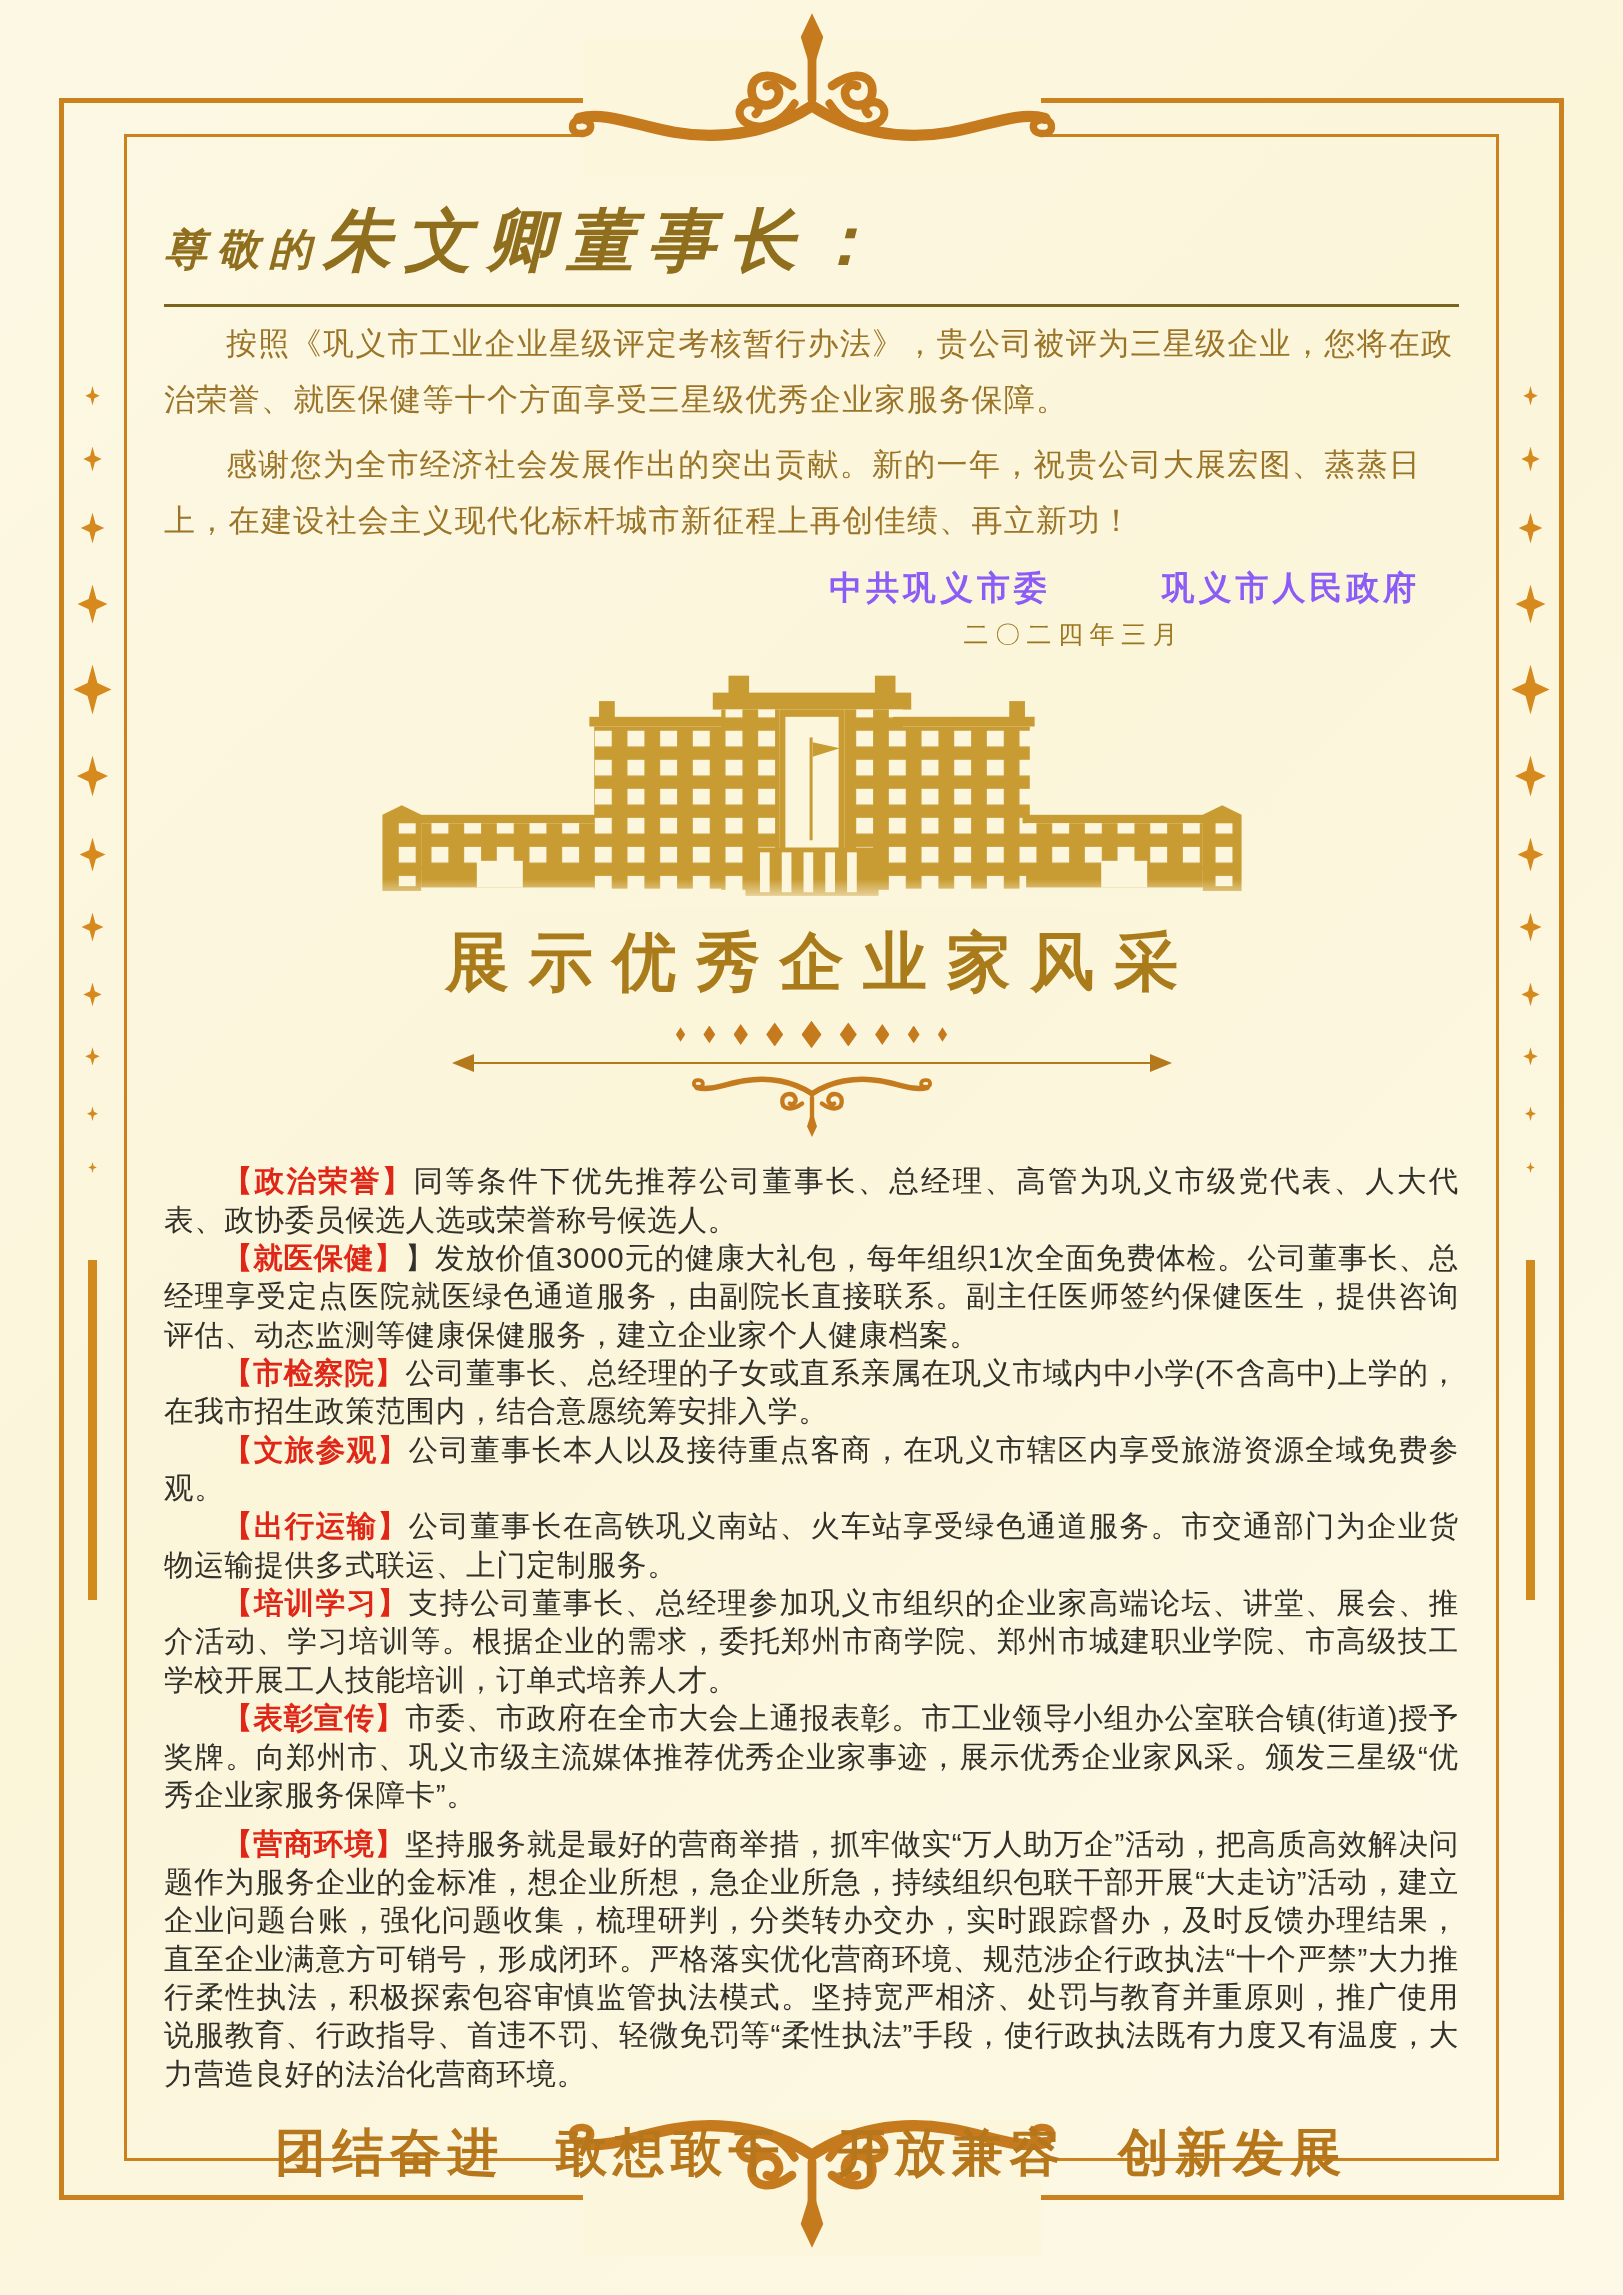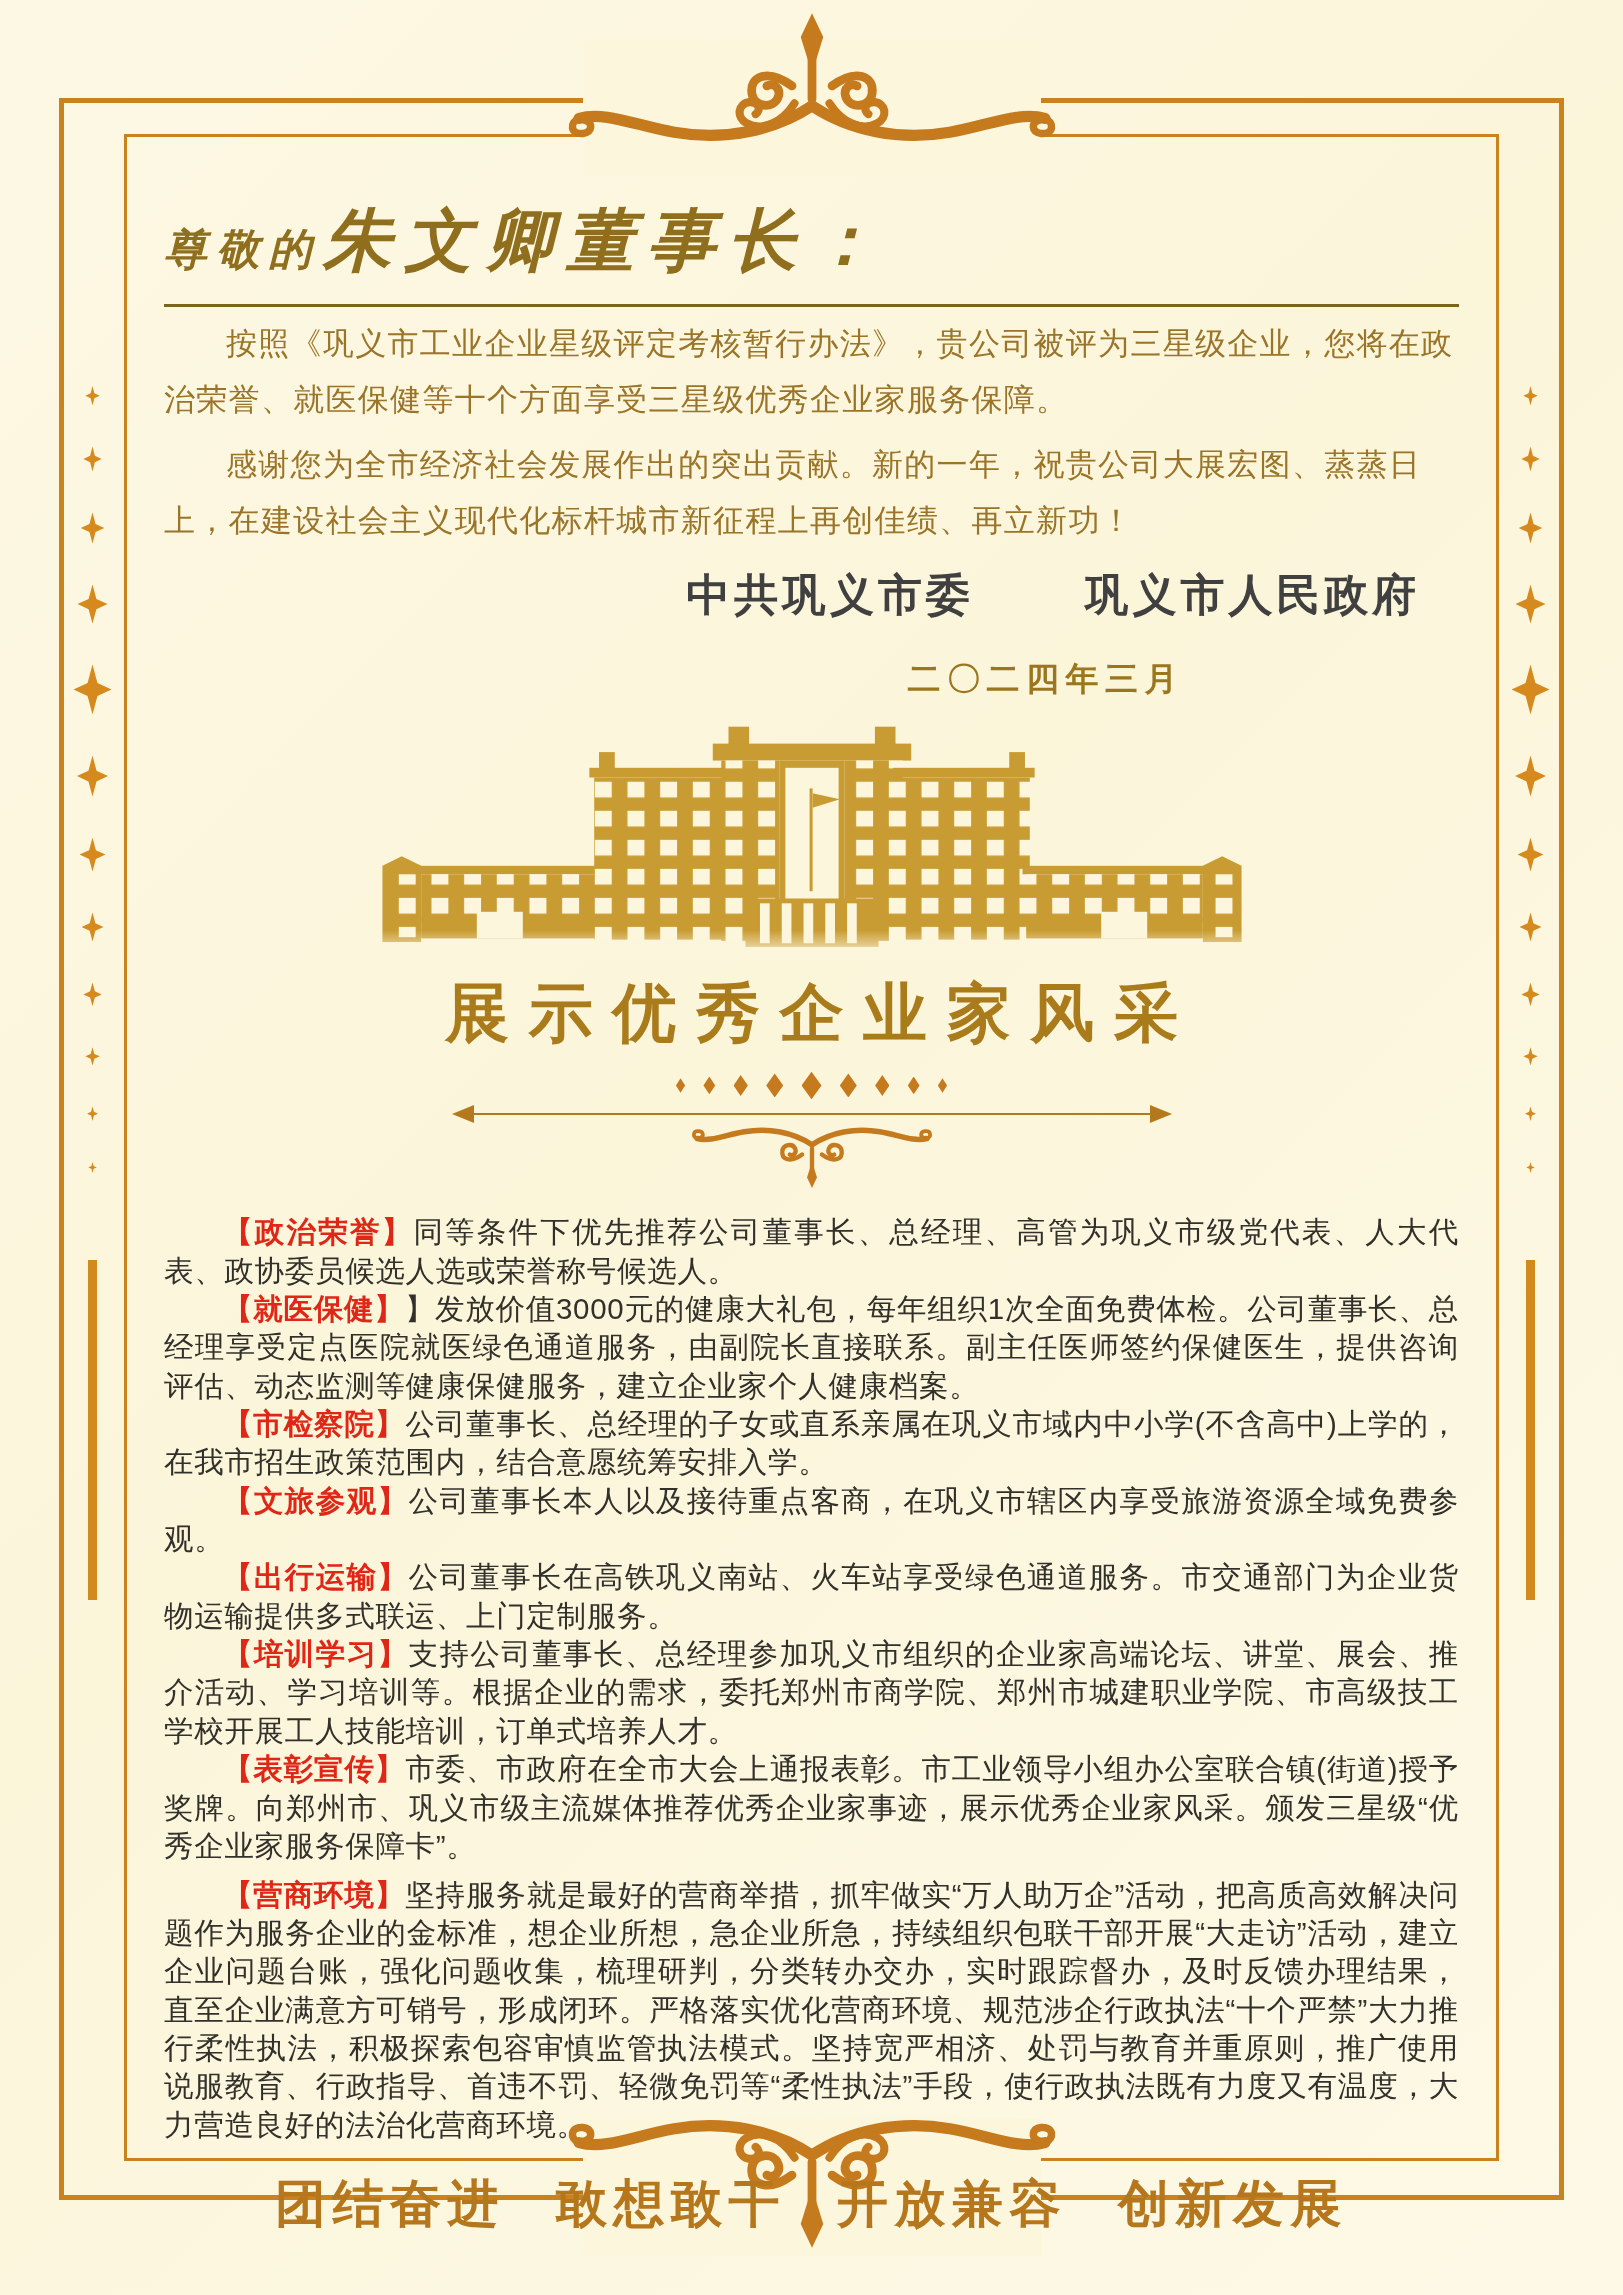--- a/index.html
+++ b/index.html
@@ -28,22 +28,22 @@
   .star4{background:#d68a1e;clip-path:polygon(50% 0%,63% 37%,100% 50%,63% 63%,50% 100%,37% 63%,0% 50%,37% 37%);}
   .edge-bar{width:8.5px;height:340px;background:#d18a1e;margin-top:46px;}
   
   .content{position:absolute;left:164px;right:164px;top:196px;}
   .greeting{color:#8f6e1e;border-bottom:3.3px solid #7a651e;padding-bottom:17px;margin-bottom:5.2px;
     font-family:"Liberation Serif", serif;font-style:italic;font-weight:bold;white-space:nowrap;}
   .greeting .prefix{font-size:43px;letter-spacing:9.2px;font-family:Liberation Serif, serif;}
   .greeting .name{font-size:68px;letter-spacing:13px;}
   .letter p{margin:9.2px 0;font-size:31px;line-height:1.8;color:#9a7428;text-indent:2em;letter-spacing:1.3px;}
   .sig-row{display:flex;justify-content:flex-end;gap:111px;padding-right:39px;margin-top:17px;
-    font-size:44px;font-weight:bold;color:#404040;letter-spacing:3.9px;}
-  .date-row{text-align:right;padding-right:275px;margin-top:32px;font-size:33px;font-weight:bold;color:#9c761f;letter-spacing:6.5px;}
+    font-size:33px;font-weight:bold;color:#8b5cf6;letter-spacing:3.9px;}
+  .date-row{text-align:right;padding-right:275px;margin-top:7px;font-size:25px;font-weight:normal;color:#9c761f;letter-spacing:6.5px;}
   .building{display:block;margin:15.7px auto 0 auto;width:936px;height:242px;}
   .doc-title{margin-top:10.5px;text-align:center;font-family:"Liberation Serif", serif;font-weight:bold;
     font-size:64px;color:#aa7b1a;letter-spacing:19.6px;text-indent:19.6px;}
   
   .divider{width:720px;margin:15.7px auto 0 auto;}
   .diamond-row{display:flex;justify-content:center;align-items:center;gap:18.3px;height:26px;}
   .dia{background:#c57a1d;clip-path:polygon(50% 0%,100% 50%,50% 100%,0% 50%);}
   .rule-row{display:flex;align-items:center;margin-top:6.5px;}
   .rule-line{flex:1;height:2.6px;background:#b5791d;}
   .arrow-l{width:0;height:0;border-top:9.2px solid transparent;border-bottom:9.2px solid transparent;border-right:22px solid #b5791d;}

